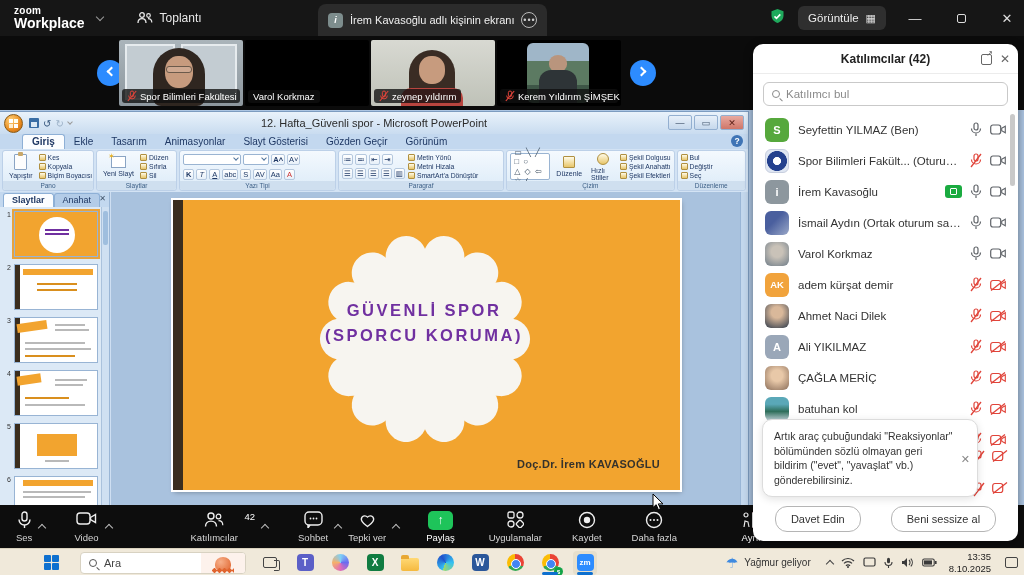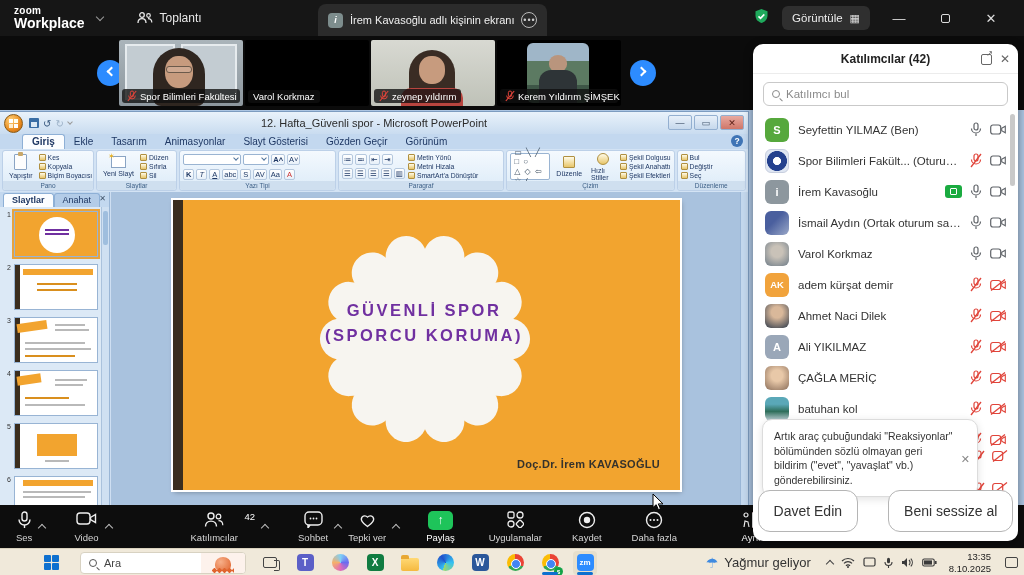--- a/index.html
+++ b/index.html
@@ -12,21 +12,21 @@
   #ztitle{left:0;top:0;width:1024px;height:36px;background:#161616;z-index:5}
   .zlogo{margin-left:14px;color:#fff;line-height:1}
   .zlogo .l1{font-size:10px;font-weight:700;letter-spacing:.3px}
   .zlogo .l2{font-size:14px;font-weight:700}
   .ztab-meeting{margin-left:34px;color:#e8e8e8;font-size:12px;gap:7px}
   .ppl-ico svg{display:block}
   .sharetab{position:absolute;left:318px;top:4px;height:32px;background:#2b2b2b;border-radius:8px 8px 0 0;display:flex;align-items:center;padding:0 10px;gap:7px}
   .sharetab .lbl{color:#efefef;font-size:11px;white-space:nowrap}
   .info-ico{width:15px;height:15px;border-radius:4px;background:#7d8d8d;color:#fff;font-size:9px;font-weight:700;display:flex;align-items:center;justify-content:center;font-style:italic}
   .ellipsis-ico{width:16px;height:16px;border-radius:50%;border:1.3px solid #bbb;color:#ccc;font-size:9px;display:flex;align-items:center;justify-content:center;letter-spacing:1px}
-  .zright{position:absolute;right:16px;top:0;height:36px;display:flex;align-items:center;gap:12px}
+  .zright{position:absolute;right:0;top:0;height:36px;display:flex;align-items:center;gap:12px}
   .viewpill{background:#2f2f2f;border-radius:6px;height:24px;display:flex;align-items:center;gap:7px;padding:0 10px;color:#eee;font-size:11.5px}
   .grid-ico{color:#ddd;font-size:11px}
   .winbtn{width:34px;height:36px;display:flex;align-items:center;justify-content:center;color:#ddd;font-size:13px}
   .maxbox{width:9px;height:9px;border:1.3px solid #ddd;border-radius:2px}
   
   #vstrip{left:0;top:36px;width:1024px;height:74px;background:#0b0b0b;z-index:4}
   .navcirc{position:absolute;width:26px;height:26px;border-radius:50%;background:#2D8CFF;display:flex;align-items:center;justify-content:center}
   .navcirc .chev{border-color:#fff;width:7px;height:7px;border-width:2px}
   .tiles{position:absolute;left:119px;top:4px;display:flex;gap:2px}
   .tile{width:124px;height:66px;position:relative;border-radius:2px;overflow:hidden;background:#000}
@@ -144,21 +144,21 @@
   .pav.photo{border-radius:6px}
   .pname{font-size:11.5px;color:#333;flex:1;white-space:nowrap;overflow:hidden;text-overflow:ellipsis}
   .picons{display:flex;align-items:center;gap:8px;flex:0 0 auto}
   .sharebadge{width:17px;height:13px;background:#1aab40;border-radius:3px;display:flex;align-items:center;justify-content:center}
   .sharebadge i{width:7px;height:7px;border:1.2px solid #fff;border-radius:1px;position:relative;display:block}
   .pscroll{position:absolute;right:3px;top:70px;width:5px;height:72px;background:#c9c9c9;border-radius:3px}
   .toast{position:absolute;left:9px;right:40px;bottom:44px;background:#fff;border:1px solid #dcdcdc;border-radius:10px;box-shadow:0 2px 8px rgba(0,0,0,.12);padding:9px 20px 9px 11px;font-size:10.5px;color:#333;line-height:1.38}
   .toast .x{position:absolute;right:7px;top:42%;color:#888;font-size:11px}
   .hiddenicons{position:absolute;right:10px;display:flex;gap:7px}
   .pbtns{position:absolute;left:0;right:0;bottom:9px;display:flex;justify-content:center;gap:30px}
-  .pbtn{height:42px;border:1px solid #b5b5b5;border-radius:12px;background:#fff;font-size:14px;color:#333;padding:0 15px;display:flex;align-items:center}
+  .pbtn{height:26px;border:1px solid #b5b5b5;border-radius:12px;background:#fff;font-size:11px;color:#333;padding:0 15px;display:flex;align-items:center}
   
   #taskbar{left:0;top:548px;width:1024px;height:27px;background:#f0e9da;border-top:1px solid #d9d1bd;z-index:20}
   .startico{position:absolute;left:44px;top:6px;width:15px;height:15px;display:grid;grid-template-columns:7px 7px;grid-template-rows:7px 7px;gap:1px}
   .startico i{background:#0e70cf;border-radius:1px}
   .tsearch{position:absolute;left:80px;top:2.5px;width:166px;height:22px;background:#fff;border:1px solid #d8d2c2;border-radius:4px;display:flex;align-items:center;padding:0 8px;gap:7px;overflow:hidden}
   .tsearch .mag{border-color:#555}.tsearch .mag:after{background:#555}
   .tsearch input{border:none;outline:none;font-size:11px;width:90px;background:transparent;color:#333}
   .tsearch input::placeholder{color:#444}
   .octo{position:absolute;right:0;top:0;width:44px;height:22px;background:#fdf2ec;display:flex;align-items:center;justify-content:center}
   .octo i{width:16px;height:14px;border-radius:50% 50% 40% 40%;background:radial-gradient(circle at 35% 35%,#f7b08a,#e0642e);position:relative;display:block}
@@ -177,21 +177,21 @@
   .edge{width:17px;height:17px;border-radius:50%;background:conic-gradient(from 200deg,#35c1f1,#2052cb,#35c1f1 70%,#9cd96a)}
   .chrome{width:17px;height:17px;border-radius:50%;background:conic-gradient(#ea4335 0 33%,#34a853 33% 66%,#fbbc05 66%);position:relative}
   .chrome:after{content:"";position:absolute;left:4.5px;top:4.5px;width:8px;height:8px;border-radius:50%;background:#4285f4;border:1.6px solid #fff}
   .sbadge{position:absolute;right:-1px;bottom:-1px;width:9px;height:9px;border-radius:50%;background:#12a347;color:#fff;font-size:6.5px;display:flex;align-items:center;justify-content:center;font-weight:700}
   .zm{background:#2D8CFF;font-size:8px}
   .underln{position:absolute;left:4px;bottom:0;width:16px;height:2.5px;border-radius:2px;background:#0e70cf}
   .tico.active{background:#e6dfcc;border-radius:4px}
   .tray{position:absolute;right:6px;top:0;height:27px;display:flex;align-items:center;gap:8px}
   .weather{display:flex;align-items:center;gap:6px;margin-right:8px}
   .umb{color:#3f8ae0;font-size:14px;line-height:1}
-  .wtext{font-size:13px;color:#333;white-space:nowrap}
+  .wtext{font-size:10px;color:#333;white-space:nowrap}
   .trayico{display:flex;align-items:center;color:#3a3a3a}
   .clock{text-align:right;font-size:9.5px;color:#222;line-height:1.2;margin-left:4px}
   .notif{width:13px;height:11px;border:1.4px solid #444;border-radius:2px;margin-left:6px}
 </style>
 </head>
 <body>
 
 <div class="abs row" id="ztitle">
   <div class="zlogo">
     <div class="l1">zoom</div>

